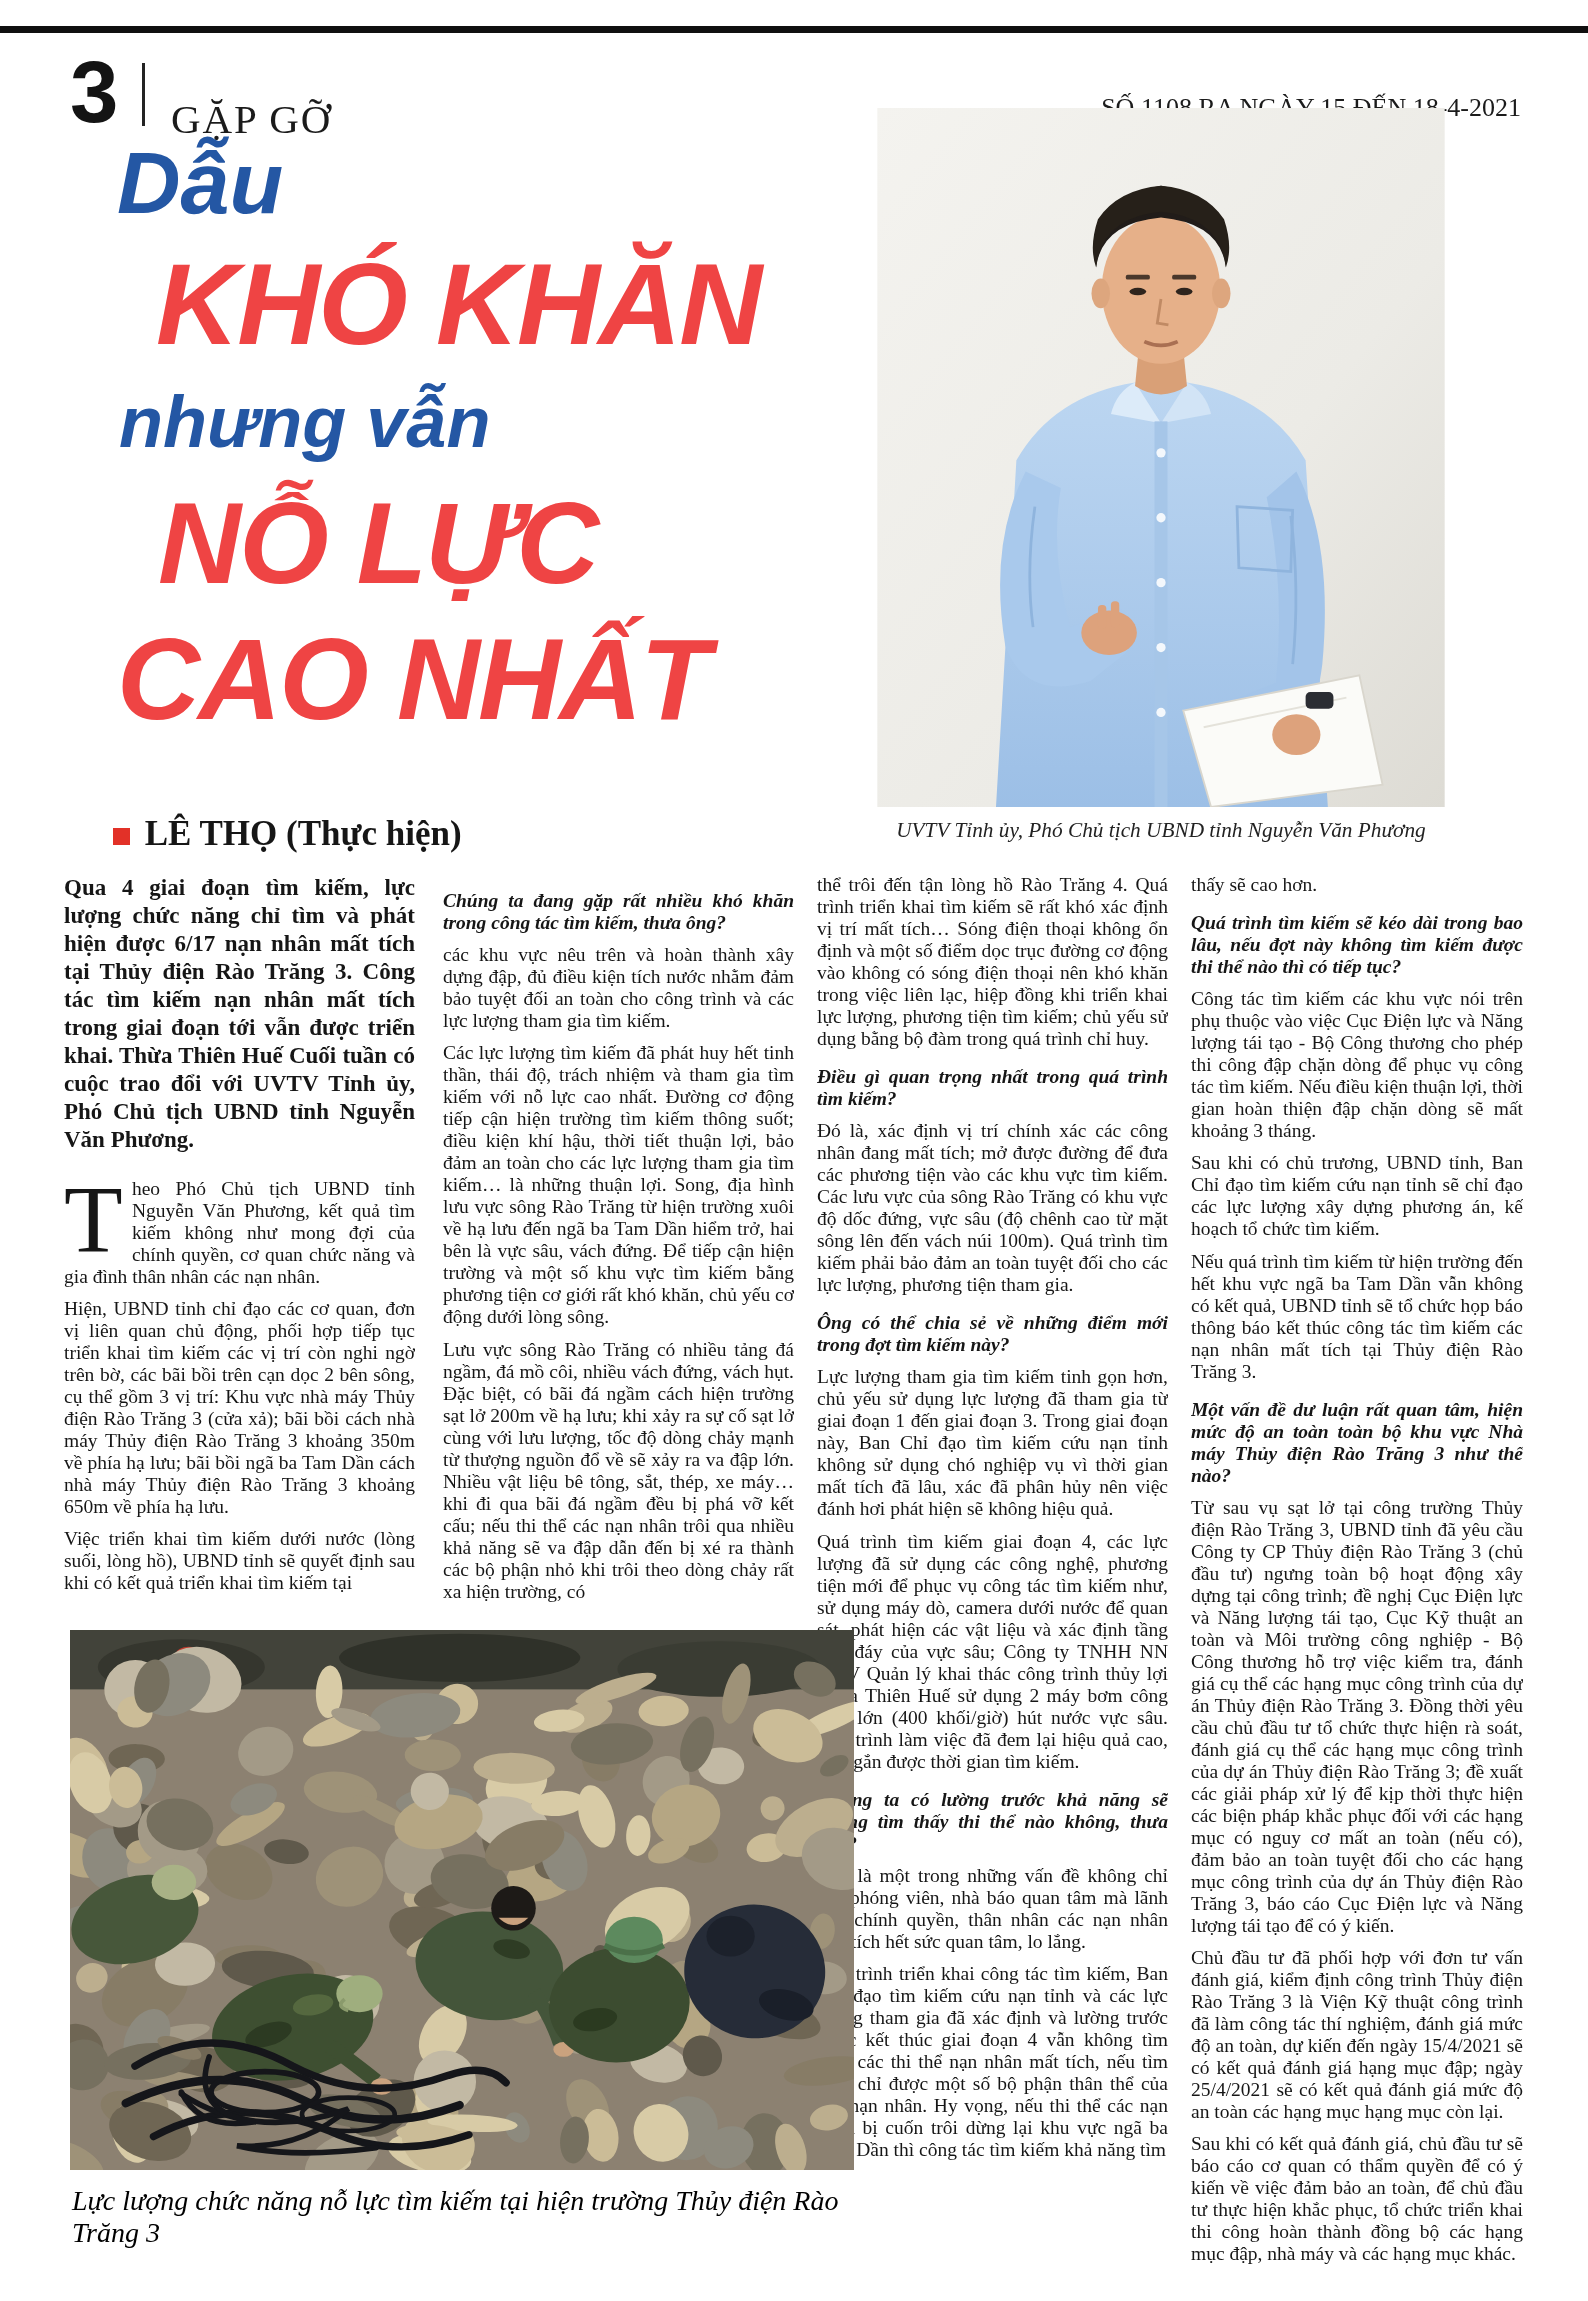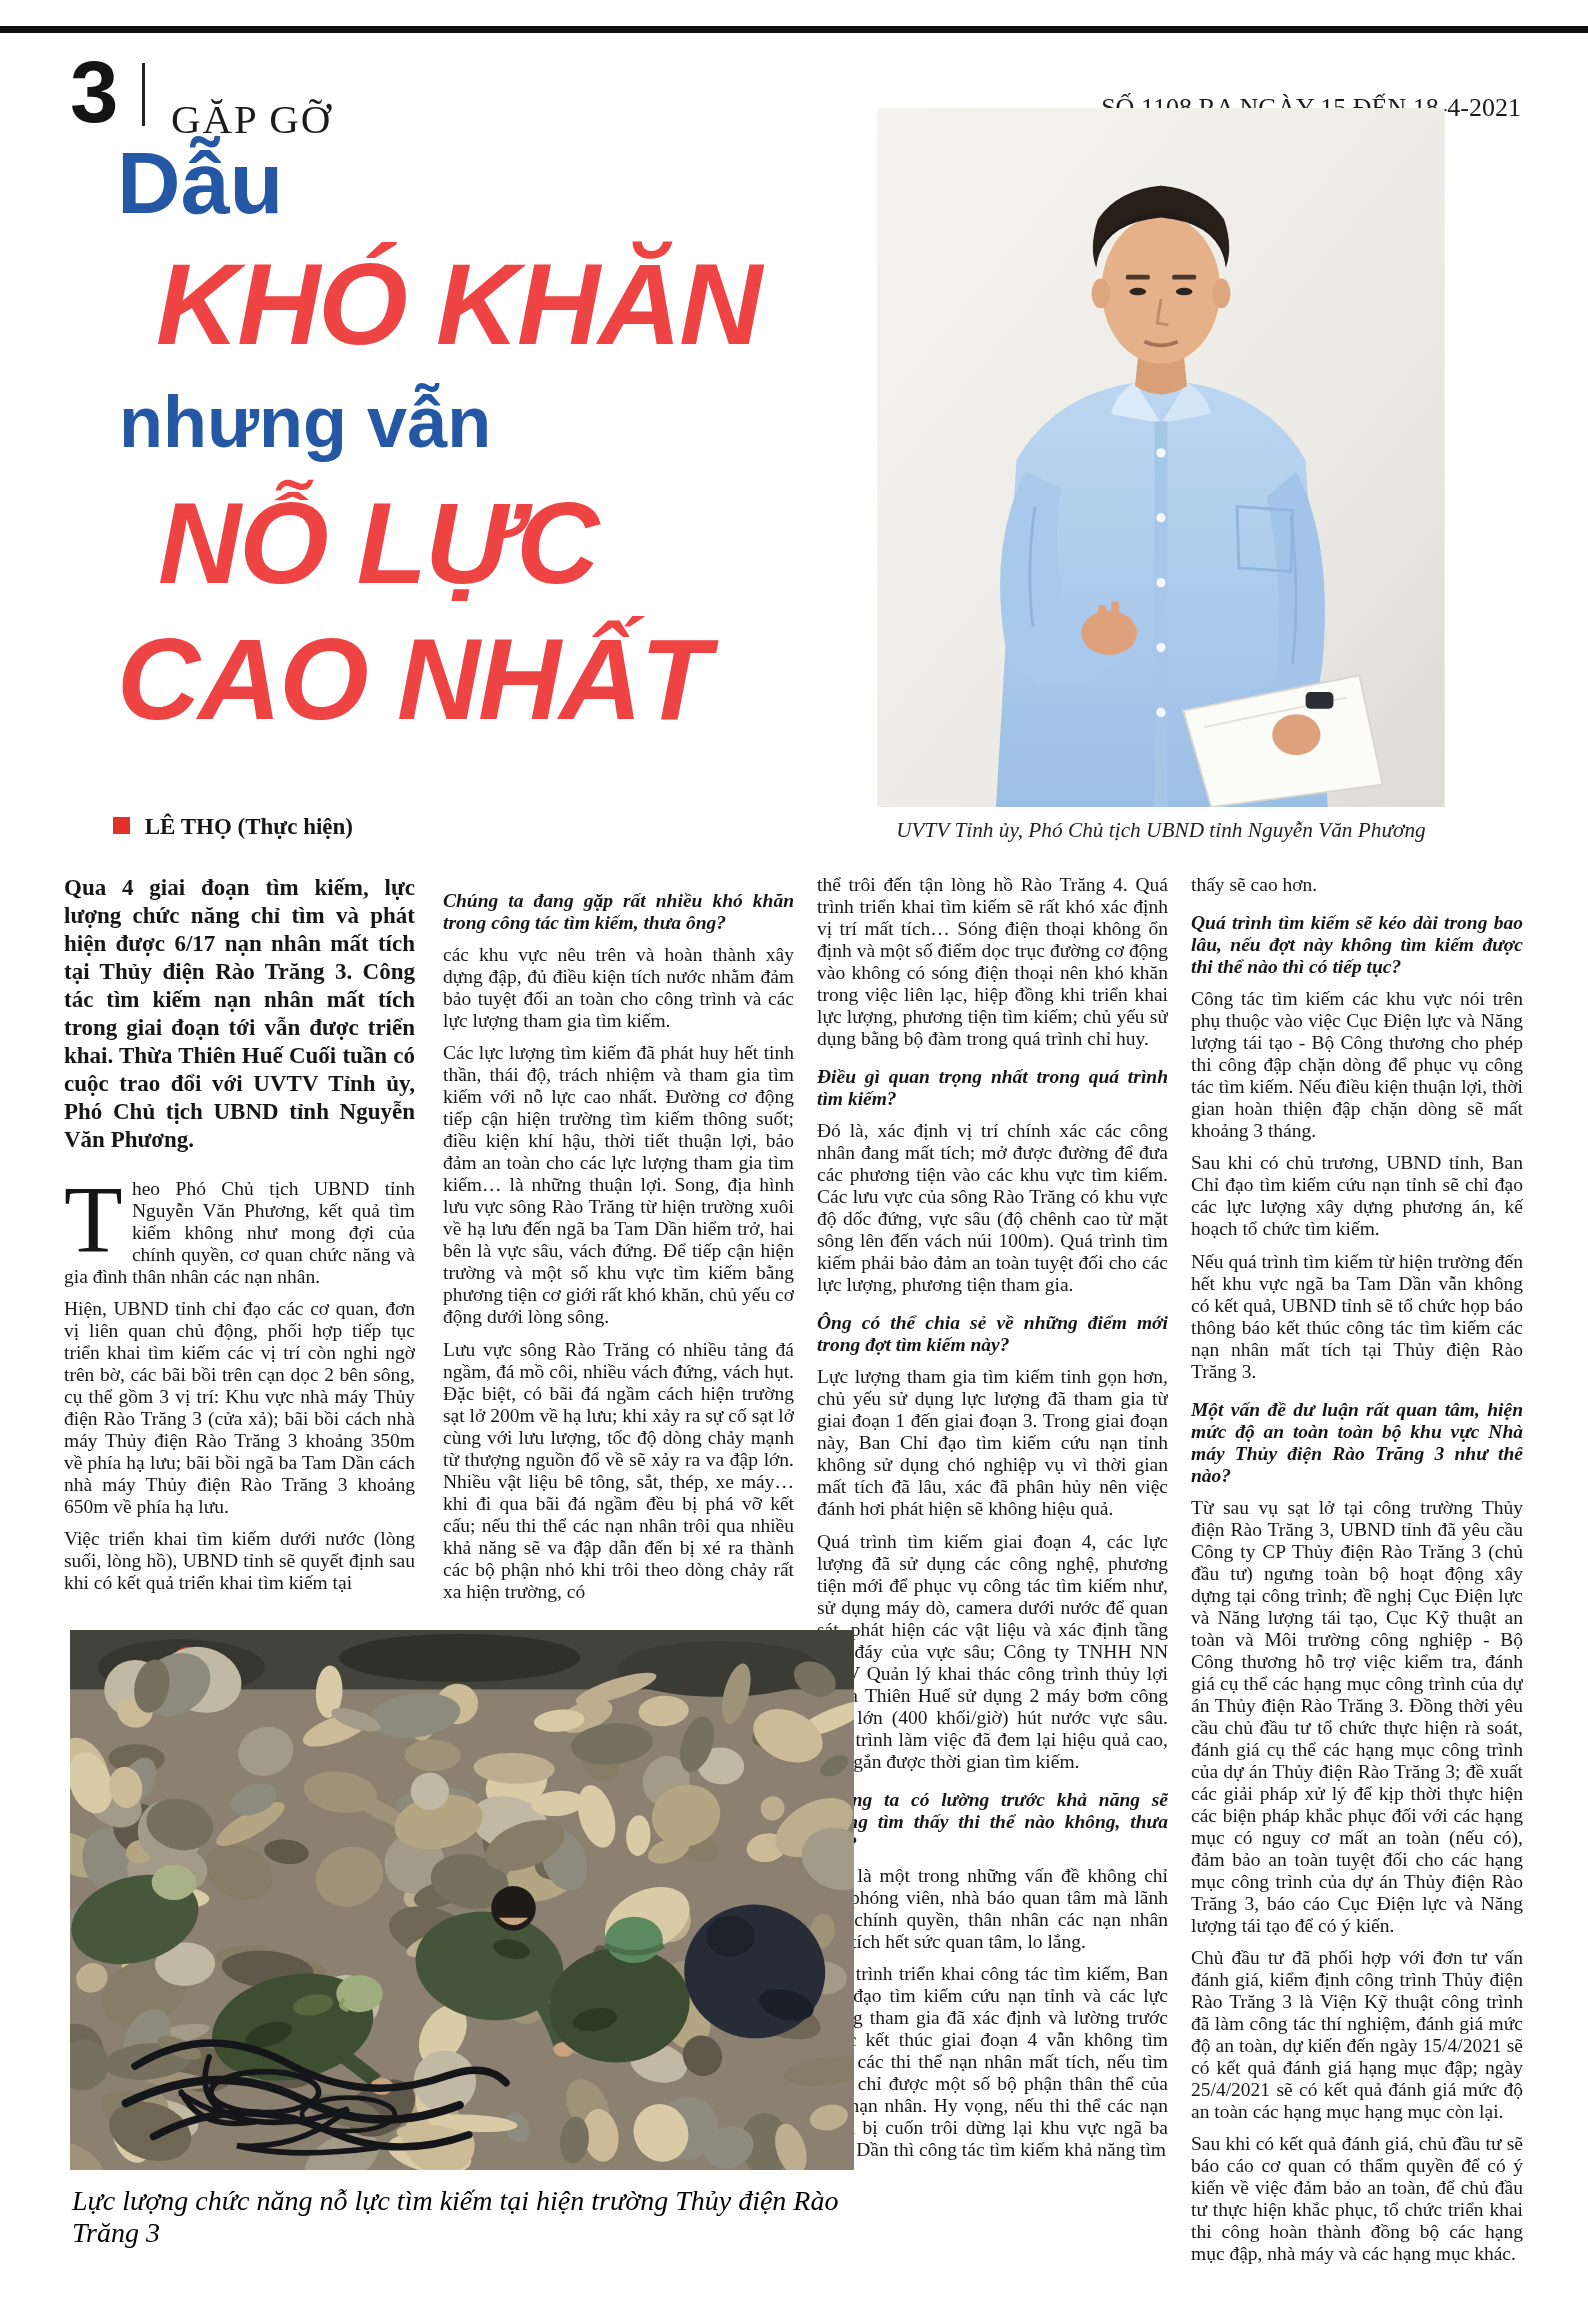--- a/index.html
+++ b/index.html
@@ -8,29 +8,29 @@
   .abs{position:absolute;}
   
   #top-rule{left:0;top:26px;width:1589px;height:7.4px;background:#101010;}
   #page-number{left:70px;top:48px;font-family:"Liberation Sans",sans-serif;font-weight:bold;
                font-size:87px;line-height:1;color:#141414;}
   #header-vrule{left:142px;top:63px;width:2.8px;height:63px;background:#232323;}
   #section-label{left:171px;top:95px;font-size:41px;letter-spacing:1.9px;color:#1b1b1b;}
   #issue-line{left:816px;top:93px;width:705px;text-align:right;font-size:26px;color:#1b1b1b;}
   
   #headline{left:104px;top:139px;width:798px;font-family:"Liberation Sans",sans-serif;font-weight:bold;line-height:1;}
-  .t-blue{color:#2457a4;}
+  .t-blue{color:#2457a4;font-style:italic;}
   .t-gold{color:#ef4444;font-style:italic;letter-spacing:-1.9px;}
   #hl1{font-size:88px;margin:0 0 0 13px;}
   #hl2{font-size:115px;margin:20.4px 0 0 52px;}
   #hl3{font-size:72px;margin:24px 0 0 15px;}
   #hl4{font-size:115px;margin:28px 0 0 54px;}
   #hl5{font-size:115px;margin:20.4px 0 0 13px;}
   
-  #byline{left:113px;top:814px;font-size:23px;font-weight:bold;}
+  #byline{left:113px;top:814px;font-size:35px;font-weight:bold;}
   #byline .sq{display:inline-block;width:16.7px;height:16.7px;background:#e23128;margin-right:15px;}
   
   #portrait{left:877px;top:108px;width:568px;height:699px;}
   #portrait svg{display:block;}
   #portrait-caption{left:877px;top:818px;width:568px;text-align:center;font-style:italic;
                     font-size:21.3px;color:#222;}
   
   .col{top:874px;font-size:19.5px;line-height:22px;text-align:justify;overflow:hidden;}
   #col1{left:64px;width:351px;height:753px;}
   #col2{left:443px;width:351px;height:753px;}

